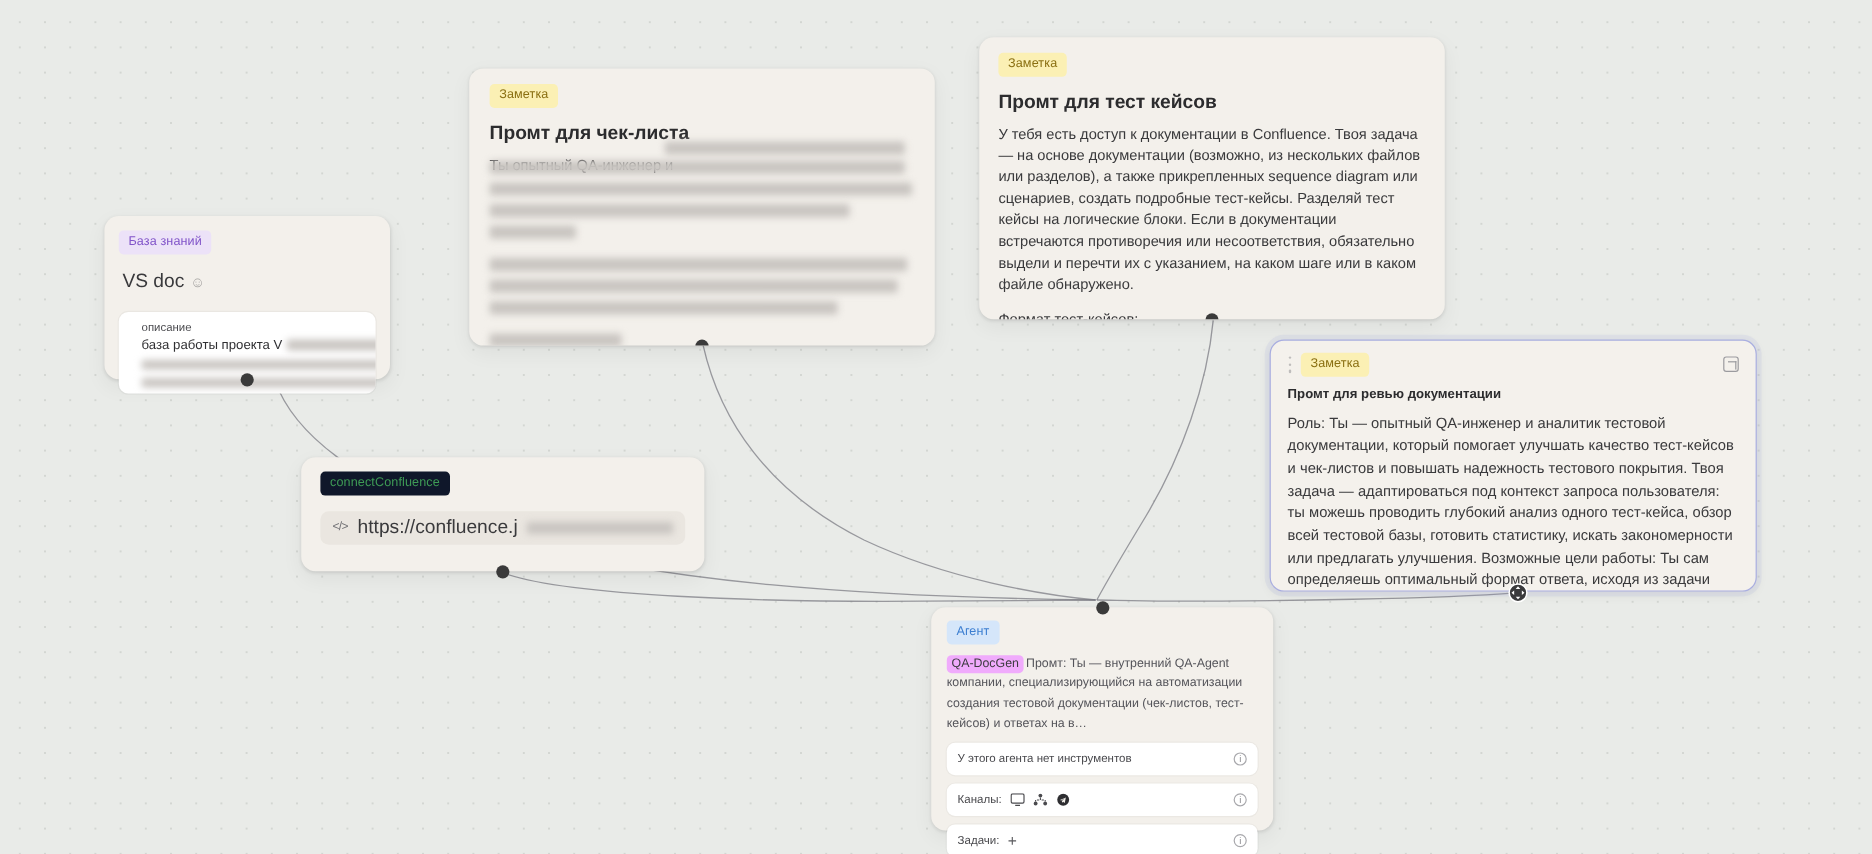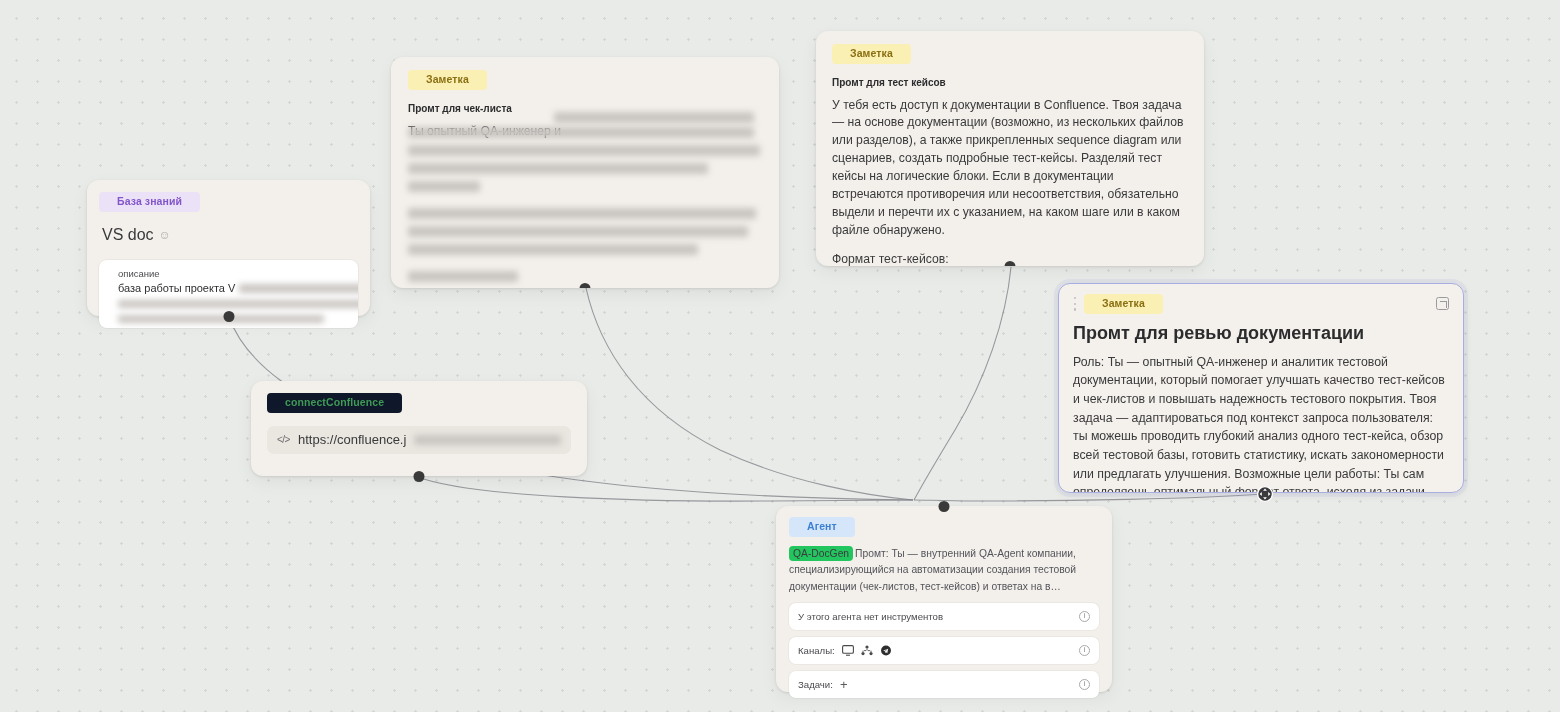--- a/index.html
+++ b/index.html
@@ -39,83 +39,83 @@
     left: 50%;
     transform: translateX(-50%);
   }
   .port.bottom { bottom: -5.5px; }
   .port.top { top: -5.5px; }
 
   .badge {
     display: inline-block;
     font-size: 10.5px;
     line-height: 1;
-    padding: 4px 18px 5px;
+    padding: 4px 8px 5px;
     border-radius: 4px;
-    font-weight: 700;
+    font-weight: 400;
     letter-spacing: .1px;
   }
   .badge.kb { background: #ece2f8; color: #8255c9; }
   .badge.note { background: #fbf0b4; color: #8a6f12; }
   .badge.tool { background: #0f172a; color: #3e9a55; }
   .badge.agent { background: #d5e6fa; color: #3d7fd1; }
 
   
-  #kb-node { left: 87px; top: 180px; width: 283px; height: 136px; padding: 11px 12px; }
+  #kb-node { left: 87px; top: 180px; width: 238px; height: 136px; padding: 11px 12px; }
   #kb-node .kb-title { font-size: 16px; color: #39393c; margin: 14px 0 16px 3px; display: flex; align-items: center; gap: 5px; font-weight: 400;}
   .emoji-dim { opacity: .42; font-size: 12px; }
   #kb-node .kb-panel {
     margin: 10px 0 0 0; height: 68px;
     background: #fff; border-radius: 8px;
     padding: 8px 19px; overflow: hidden;
     box-shadow: 0 0 0 1px rgba(0,0,0,.035);
   }
   .kb-label { font-size: 9.5px; color: #4c4c50; }
   .kb-line1 { font-size: 11px; color: #2f2f32; margin-top: 3px; white-space: nowrap; }
   .redact { display:inline-block; vertical-align:middle; background:#c9c5c1; border-radius:2px; filter: blur(3.2px); }
 
   
   #note-checklist { left: 391px; top: 57px; width: 388px; height: 231px; padding: 12px 17px 0; overflow: hidden; }
-  .note-h { font-size: 10px; font-weight: bold; color: #2c2c2e; margin: 13px 0 9px; }
+  .note-h { font-size: 16px; font-weight: bold; color: #2c2c2e; margin: 13px 0 9px; }
   .note-p { font-size: 12.2px; line-height: 1.47; color: #3a3a3c; margin: 0 0 11px; }
 
   
   #note-testcases { left: 816px; top: 31px; width: 388px; height: 235px; padding: 12px 16px 0; overflow: hidden; }
 
   
   #note-review {
     left: 1058px; top: 283px; width: 406px; height: 210px;
     padding: 10px 14px 0; overflow: hidden;
     background: #f4f1ec;
     border: 1.5px solid #a9aee0;
     box-shadow: 0 0 0 4px rgba(169,174,224,.16), 0 2px 10px rgba(0,0,0,.07);
   }
   #note-review .hdr { display: flex; align-items: center; gap: 7px; }
   .drag-dots { width: 4px; height: 14px; display:flex; flex-direction:column; justify-content:space-between; align-items:center; opacity:.38; }
   .drag-dots i { width:2.3px; height:2.3px; background:#6b6b70; border-radius:50%; display:block; }
   .expand-ico { margin-left:auto; width:13px; height:13px; border:1.2px solid #9b9b9f; border-radius:2.5px; position:relative; }
   .expand-ico:after { content:''; position:absolute; left:2.5px; top:2.5px; width:6px; height:6px; border-top:1.2px solid #9b9b9f; border-right:1.2px solid #9b9b9f; }
-  #note-review .note-h { font-size: 18px; margin: 9px 0 9px; }
+  #note-review .note-h { font-size: 11px; margin: 9px 0 9px; }
   #note-review .note-p { font-size: 12.3px; line-height: 1.52; }
 
   
   #tool-node { left: 251px; top: 381px; width: 336px; height: 95px; padding: 11px 16px; }
   .url-field {
     margin-top: 13px; height: 28px; border-radius: 7px;
     background: #eae6e0; display: flex; align-items: center;
     padding: 0 10px; gap: 8px; overflow: hidden;
   }
   .code-ico { font-size: 10px; color: #6e6e72; letter-spacing:-.5px; }
-  .url-text { font-size: 13px; color: #3a3a3c; white-space: nowrap; }
-
-  
-  #agent-node { left: 776px; top: 506px; width: 336px; height: 186px; padding: 10px 13px; }
+  .url-text { font-size: 16px; color: #3a3a3c; white-space: nowrap; }
+
+  
+  #agent-node { left: 776px; top: 506px; width: 285px; height: 186px; padding: 10px 13px; }
   .agent-prompt { font-size: 10.3px; line-height: 1.62; color: #54545a; margin-top: 9px; }
   .chip-name {
-    background: #22c55e; border-radius: 4px; padding: 2px 4px;
+    background: #f0abfc; border-radius: 4px; padding: 2px 4px;
     color: #3b3b3e; font-weight: 500; margin-right: 2px;
   }
   .agent-row {
     margin-top: 7px; height: 27px; border-radius: 7px; background: #fff;
     display: flex; align-items: center; padding: 0 9px;
     font-size: 9.6px; color: #4a4a4e;
     box-shadow: 0 0 0 1px rgba(0,0,0,.03);
   }
   .agent-row .lbl { white-space: nowrap; }
   .info-ico {

